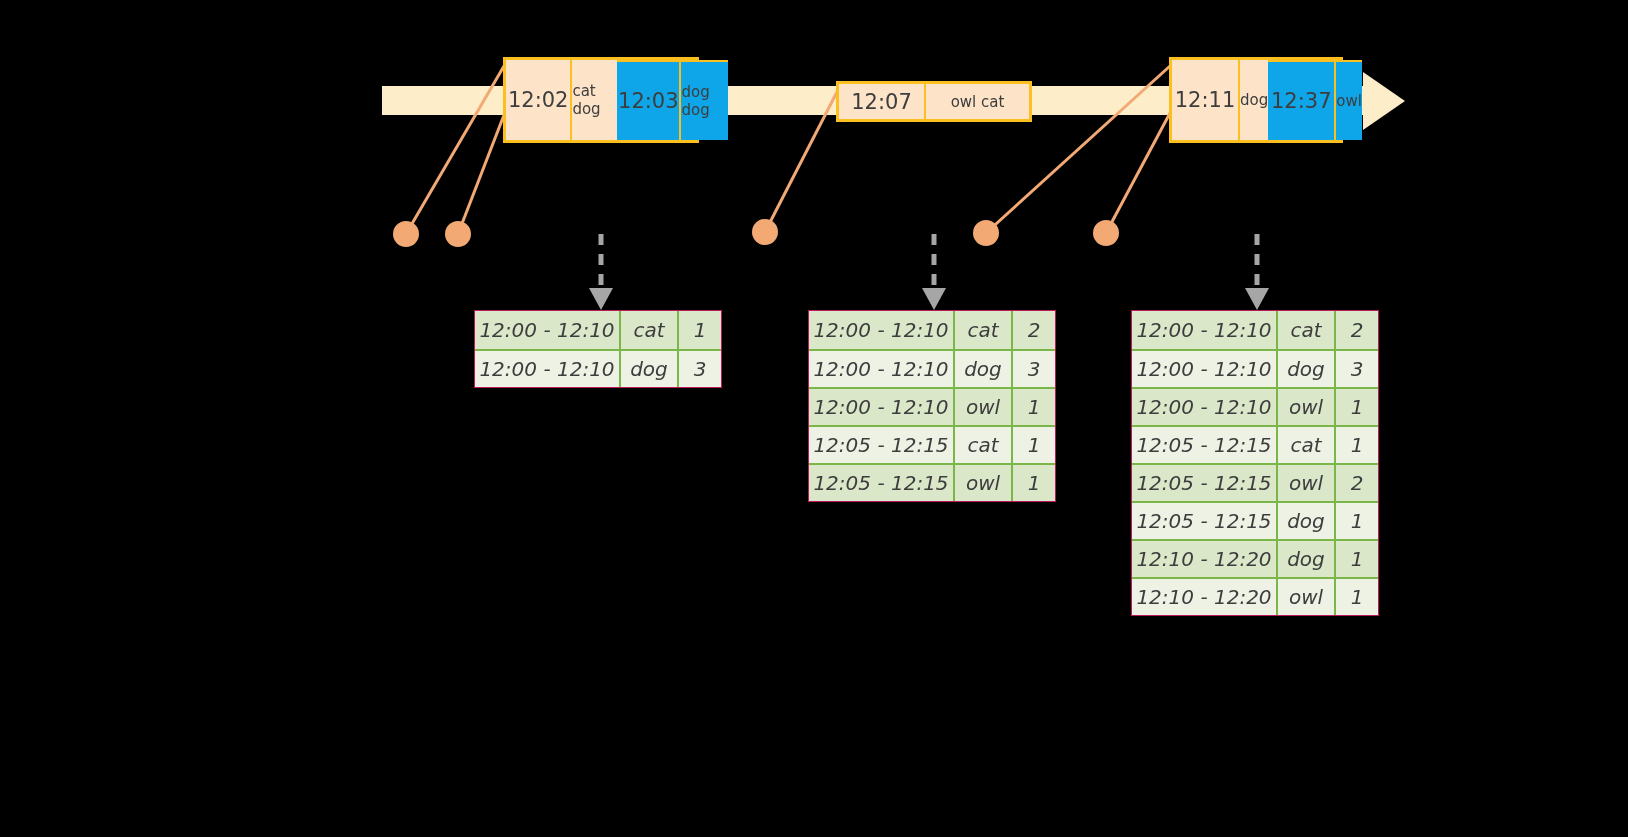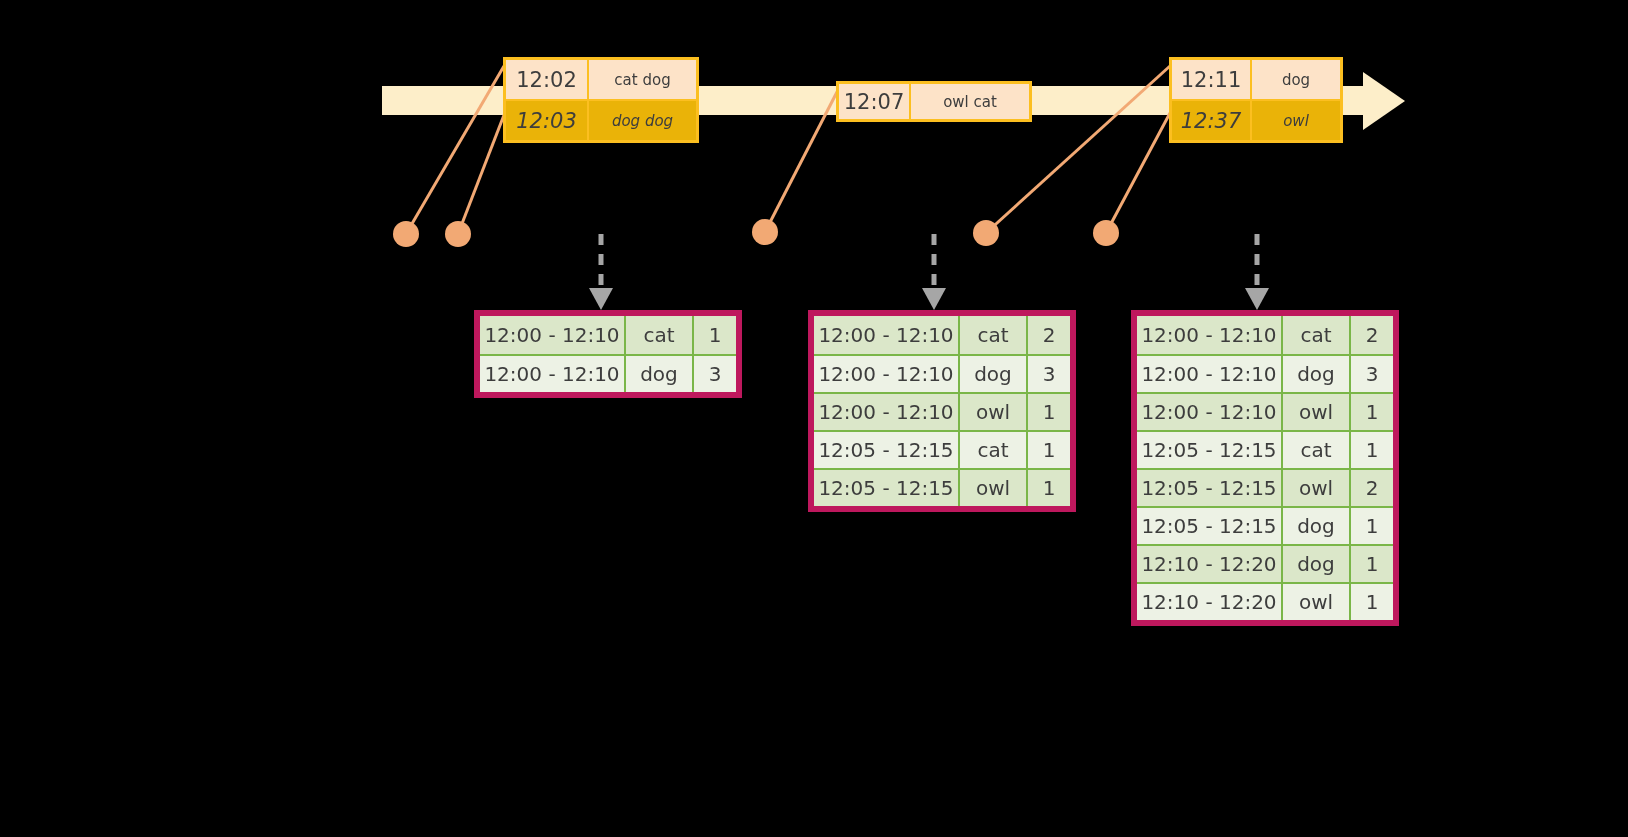--- a/index.html
+++ b/index.html
@@ -36,32 +36,32 @@
     border-left: 42px solid #fdeec9;
   }
 
   
   .event-box {
     position: absolute;
     border: 3px solid #fcbf20;
     background: #fdefe0;
     box-sizing: border-box;
     display: flex;
-    flex-direction: column;
+    flex-direction: row;
   }
   .event-row {
     display: flex;
     flex: 1 1 auto;
     box-sizing: border-box;
   }
   .event-row + .event-row {
     border-top: 2px solid #fcbf20;
   }
   .event-row.shade-a { background: #fde3c8; }
-  .event-row.shade-b { background: #eab308; font-style: italic; }
+  .event-row.shade-b { background: #0ea5e9; }
   .event-time {
     box-sizing: border-box;
     border-right: 2px solid #fcbf20;
     display: flex;
     align-items: center;
     justify-content: center;
     color: #3d3d3d;
     font-size: 21px;
   }
   .event-words {
@@ -70,23 +70,23 @@
     display: flex;
     align-items: center;
     justify-content: center;
     color: #3d3d3d;
     font-size: 15px;
   }
 
   #event-box-1 { left: 503px; top: 57px;  width: 196px; height: 86px; }
   #event-box-1 .event-time { width: 83px; }
   #event-box-2 { left: 836px; top: 81px;  width: 196px; height: 41px; }
-  #event-box-2 .event-time { width: 72px; }
+  #event-box-2 .event-time { width: 87px; }
   #event-box-3 { left: 1169px; top: 57px; width: 174px; height: 86px; }
-  #event-box-3 .event-time { width: 80px; }
+  #event-box-3 .event-time { width: 68px; }
 
   
   .connector-svg {
     position: absolute;
     left: 0;
     top: 0;
     width: 1628px;
     height: 837px;
     pointer-events: none;
   }
@@ -94,46 +94,47 @@
   
   .down-arrow-svg {
     position: absolute;
     width: 30px;
     height: 80px;
   }
 
   
   .result-table {
     position: absolute;
-    border: 6px solid #be185d;
+    border: 1px solid #be185d;
     box-sizing: border-box;
     background: #7ab648;
     display: flex;
     flex-direction: column;
+    font-style: italic;
   }
   .rt-row {
     display: flex;
     height: 38px;
     box-sizing: border-box;
   }
   .rt-row + .rt-row { border-top: 2px solid #7ab648; }
   .rt-row.shade-a { background: #dbe7c9; }
   .rt-row.shade-b { background: #edf2e5; }
   .rt-cell {
     box-sizing: border-box;
     display: flex;
     align-items: center;
     justify-content: center;
     color: #3d3d3d;
     font-size: 20px;
     border-right: 2px solid #7ab648;
   }
   .rt-cell:last-child { border-right: none; }
   .rt-window { width: 146px; }
-  .rt-key    { width: 68px; }
+  .rt-key    { width: 58px; }
   .rt-count  { width: 42px; }
 
   #result-table-1 { left: 474px;  top: 310px; }
   #result-table-2 { left: 808px;  top: 310px; }
   #result-table-3 { left: 1131px; top: 310px; }
 </style>
 </head>
 <body>
 
 <div id="canvas">

